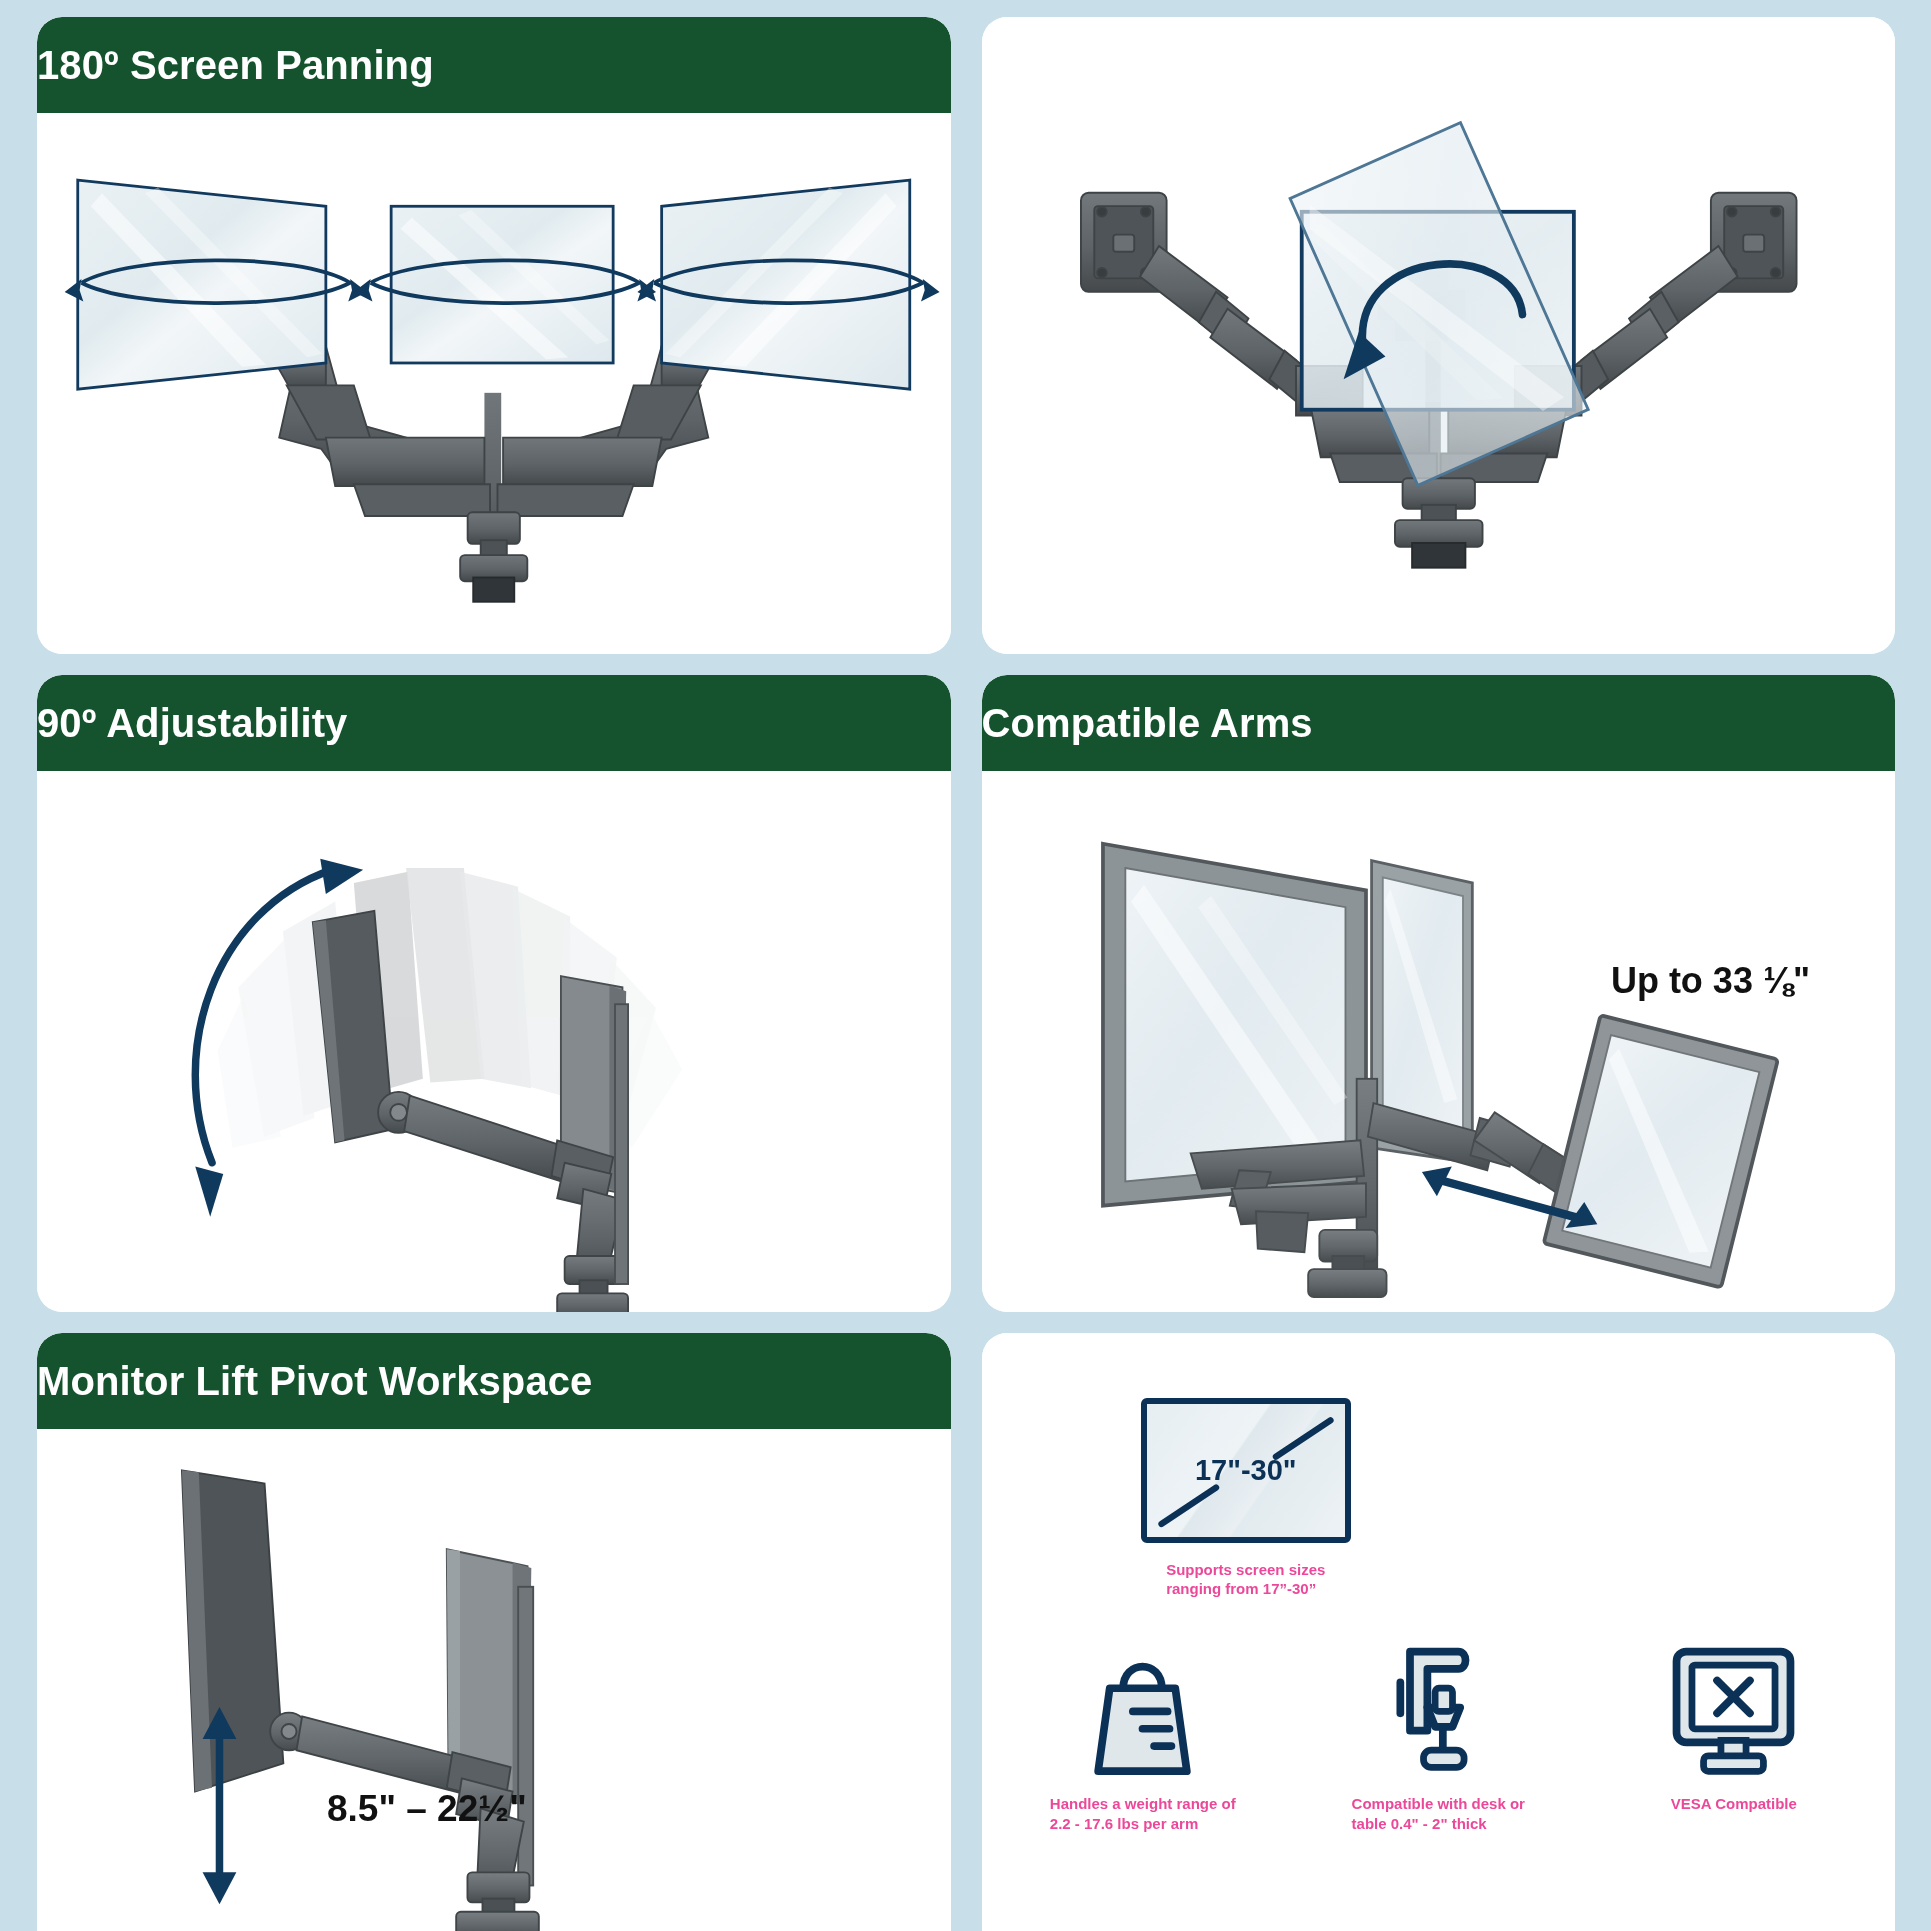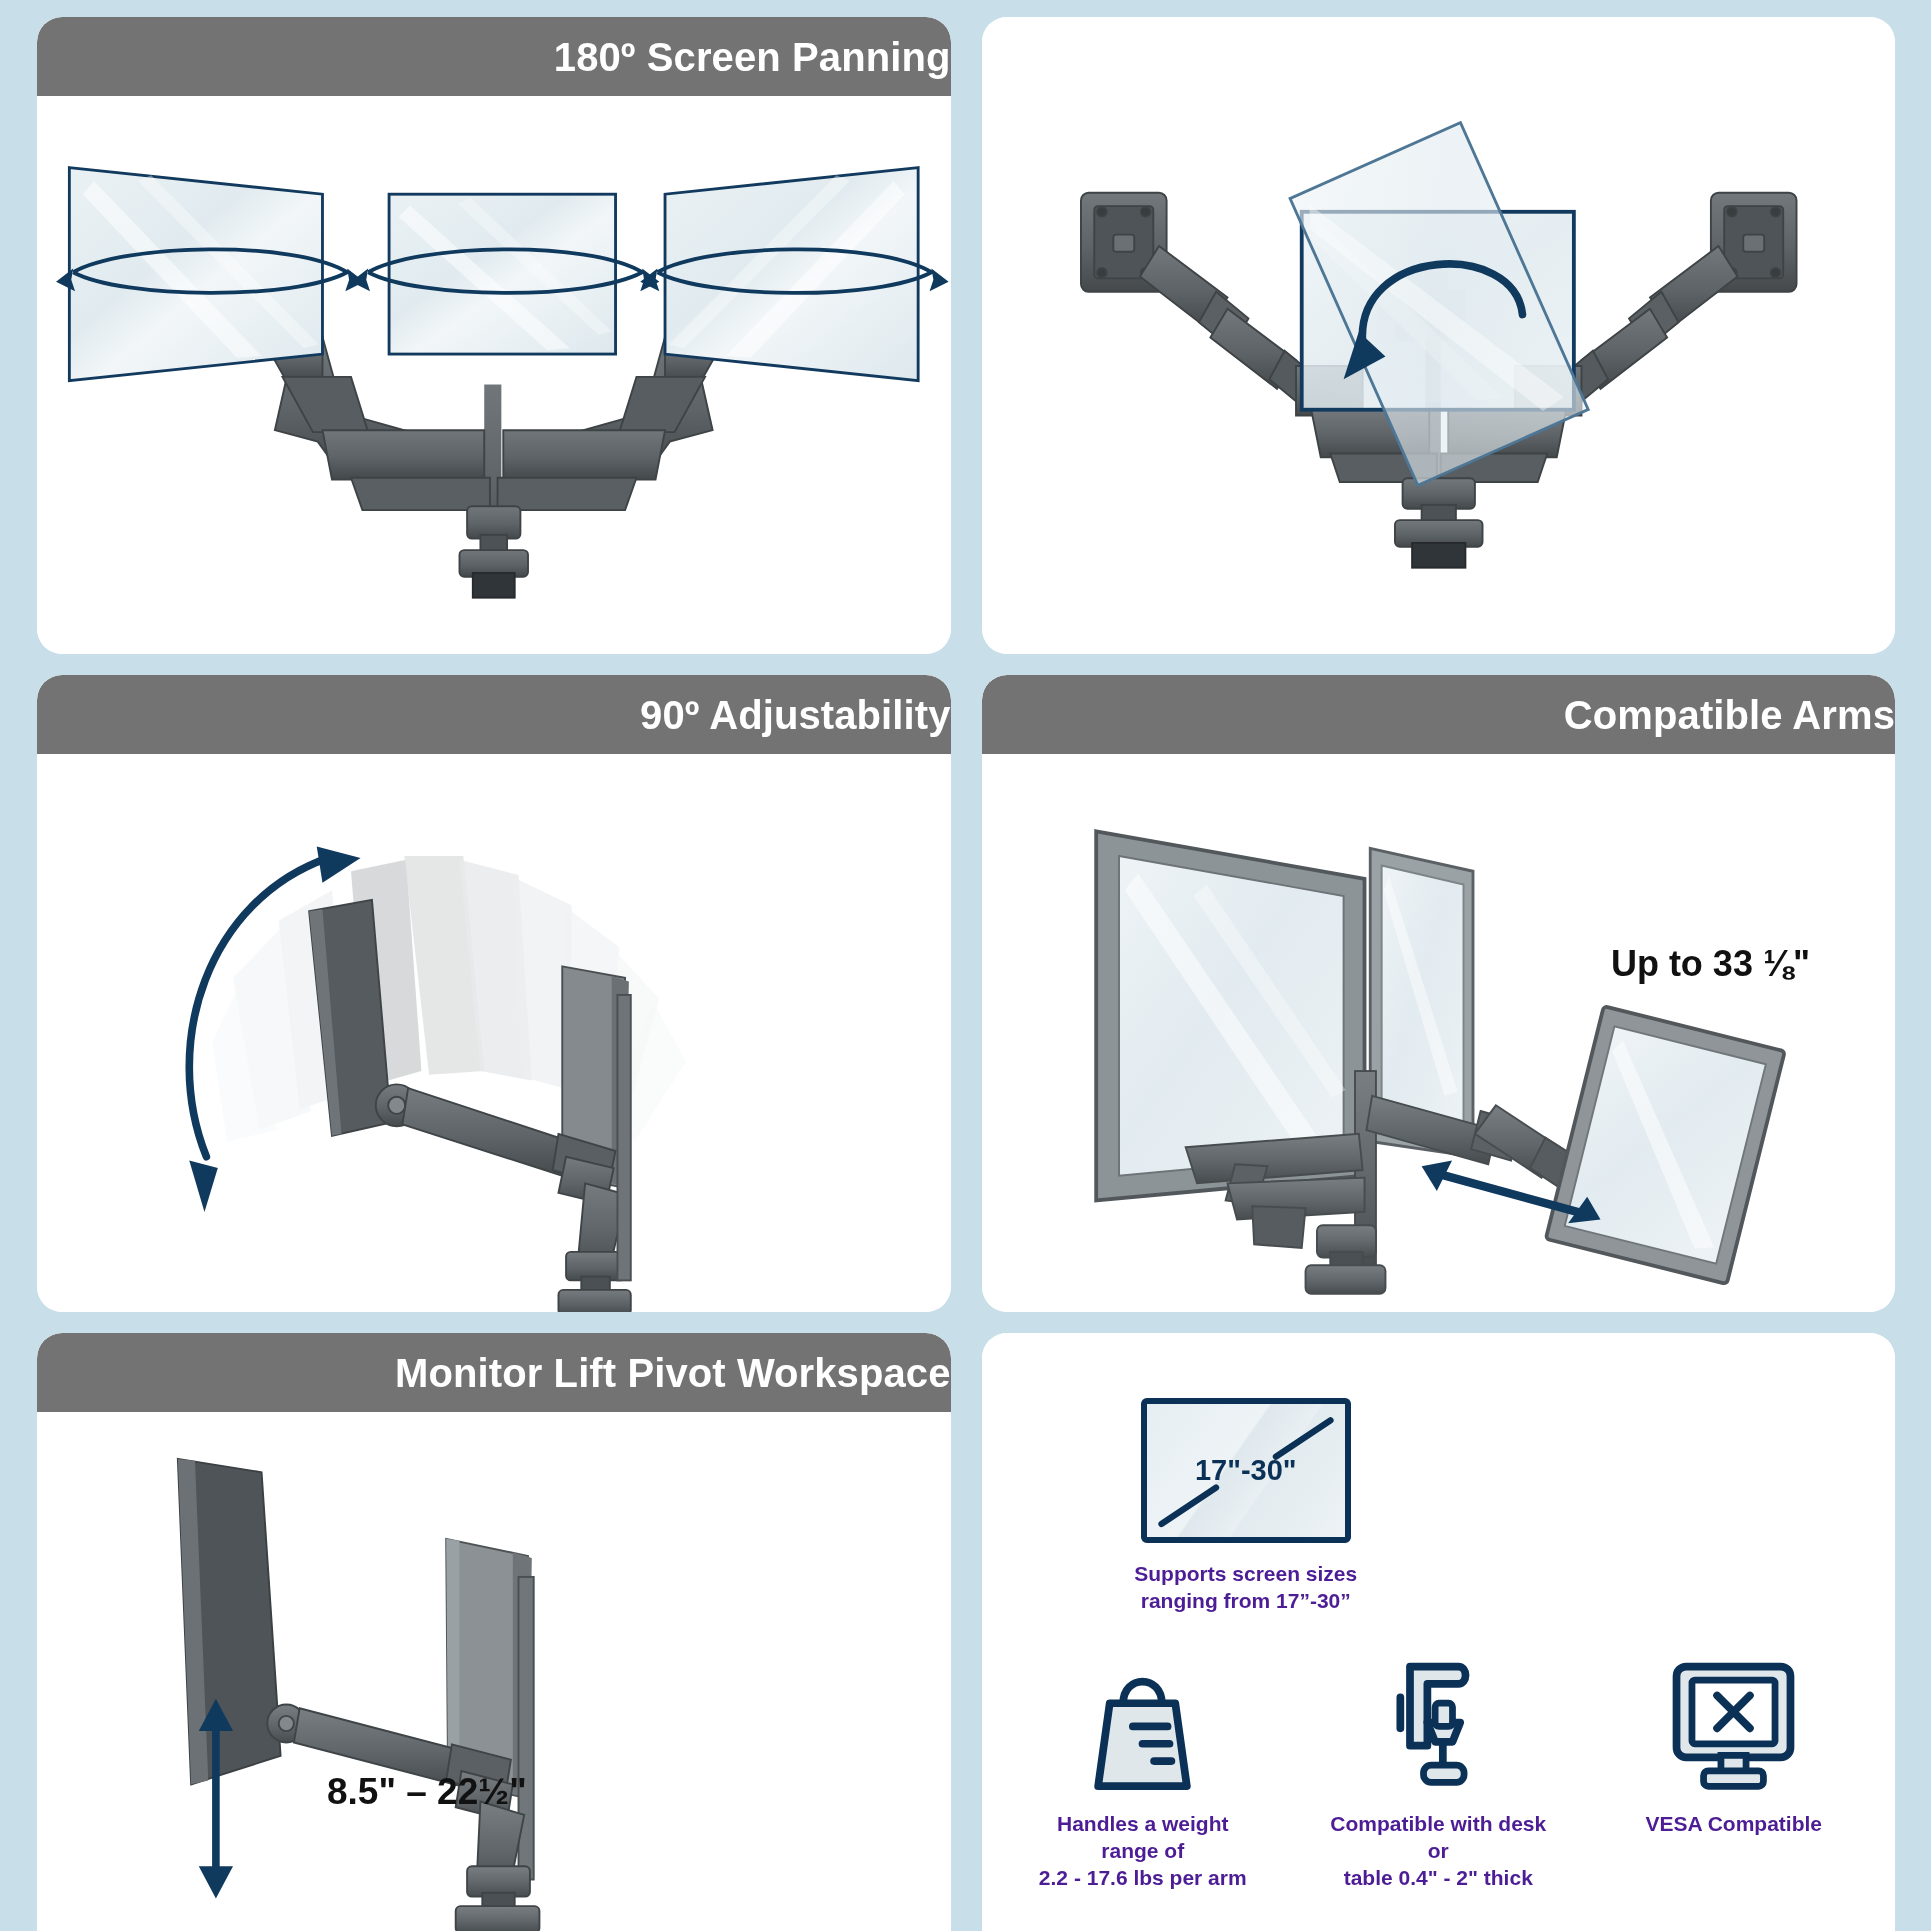--- a/index.html
+++ b/index.html
@@ -37,26 +37,26 @@
     position: relative;
     display: flex;
     flex-direction: column;
     border-radius: 25px;
     overflow: hidden;
     background: #ffffff;
   }
 
   .card-header {
     flex: 0 0 auto;
-    height: 79px;
-    background: #737373;
+    height: 96px;
+    background: #14532d;
     border-radius: 25px 25px 0 0;
     display: flex;
     align-items: center;
-    justify-content: flex-end;
+    justify-content: flex-start;
   }
 
   .card-header h2 {
     color: #ffffff;
     font-size: 40px;
     font-weight: 700;
     letter-spacing: 0.1px;
     line-height: 1;
     white-space: nowrap;
   }
@@ -112,25 +112,24 @@
   .spec-item .glyph {
     height: 147px;
     display: flex;
     align-items: center;
     justify-content: center;
     margin-bottom: 15.4px;
   }
   .spec-row.bottom .spec-item .glyph { height: 141px; }
 
   .spec-caption {
-    text-align: center;
-    font-size: 21px;
+    font-size: 15px;
     font-weight: 700;
     line-height: 1.3;
-    color: #4c1d95;
+    color: #ec4899;
   }
 
   .screen-badge {
     position: relative;
     width: 210px;
     height: 145px;
     border: 6.8px solid #0b3156;
     border-radius: 5.8px;
     background: linear-gradient(125deg,#e6eef2 0%, #eef3f6 42%, #dfe8ed 43%, #e9eff3 60%, #e2ebef 61%, #edf2f5 100%);
     display: flex;

